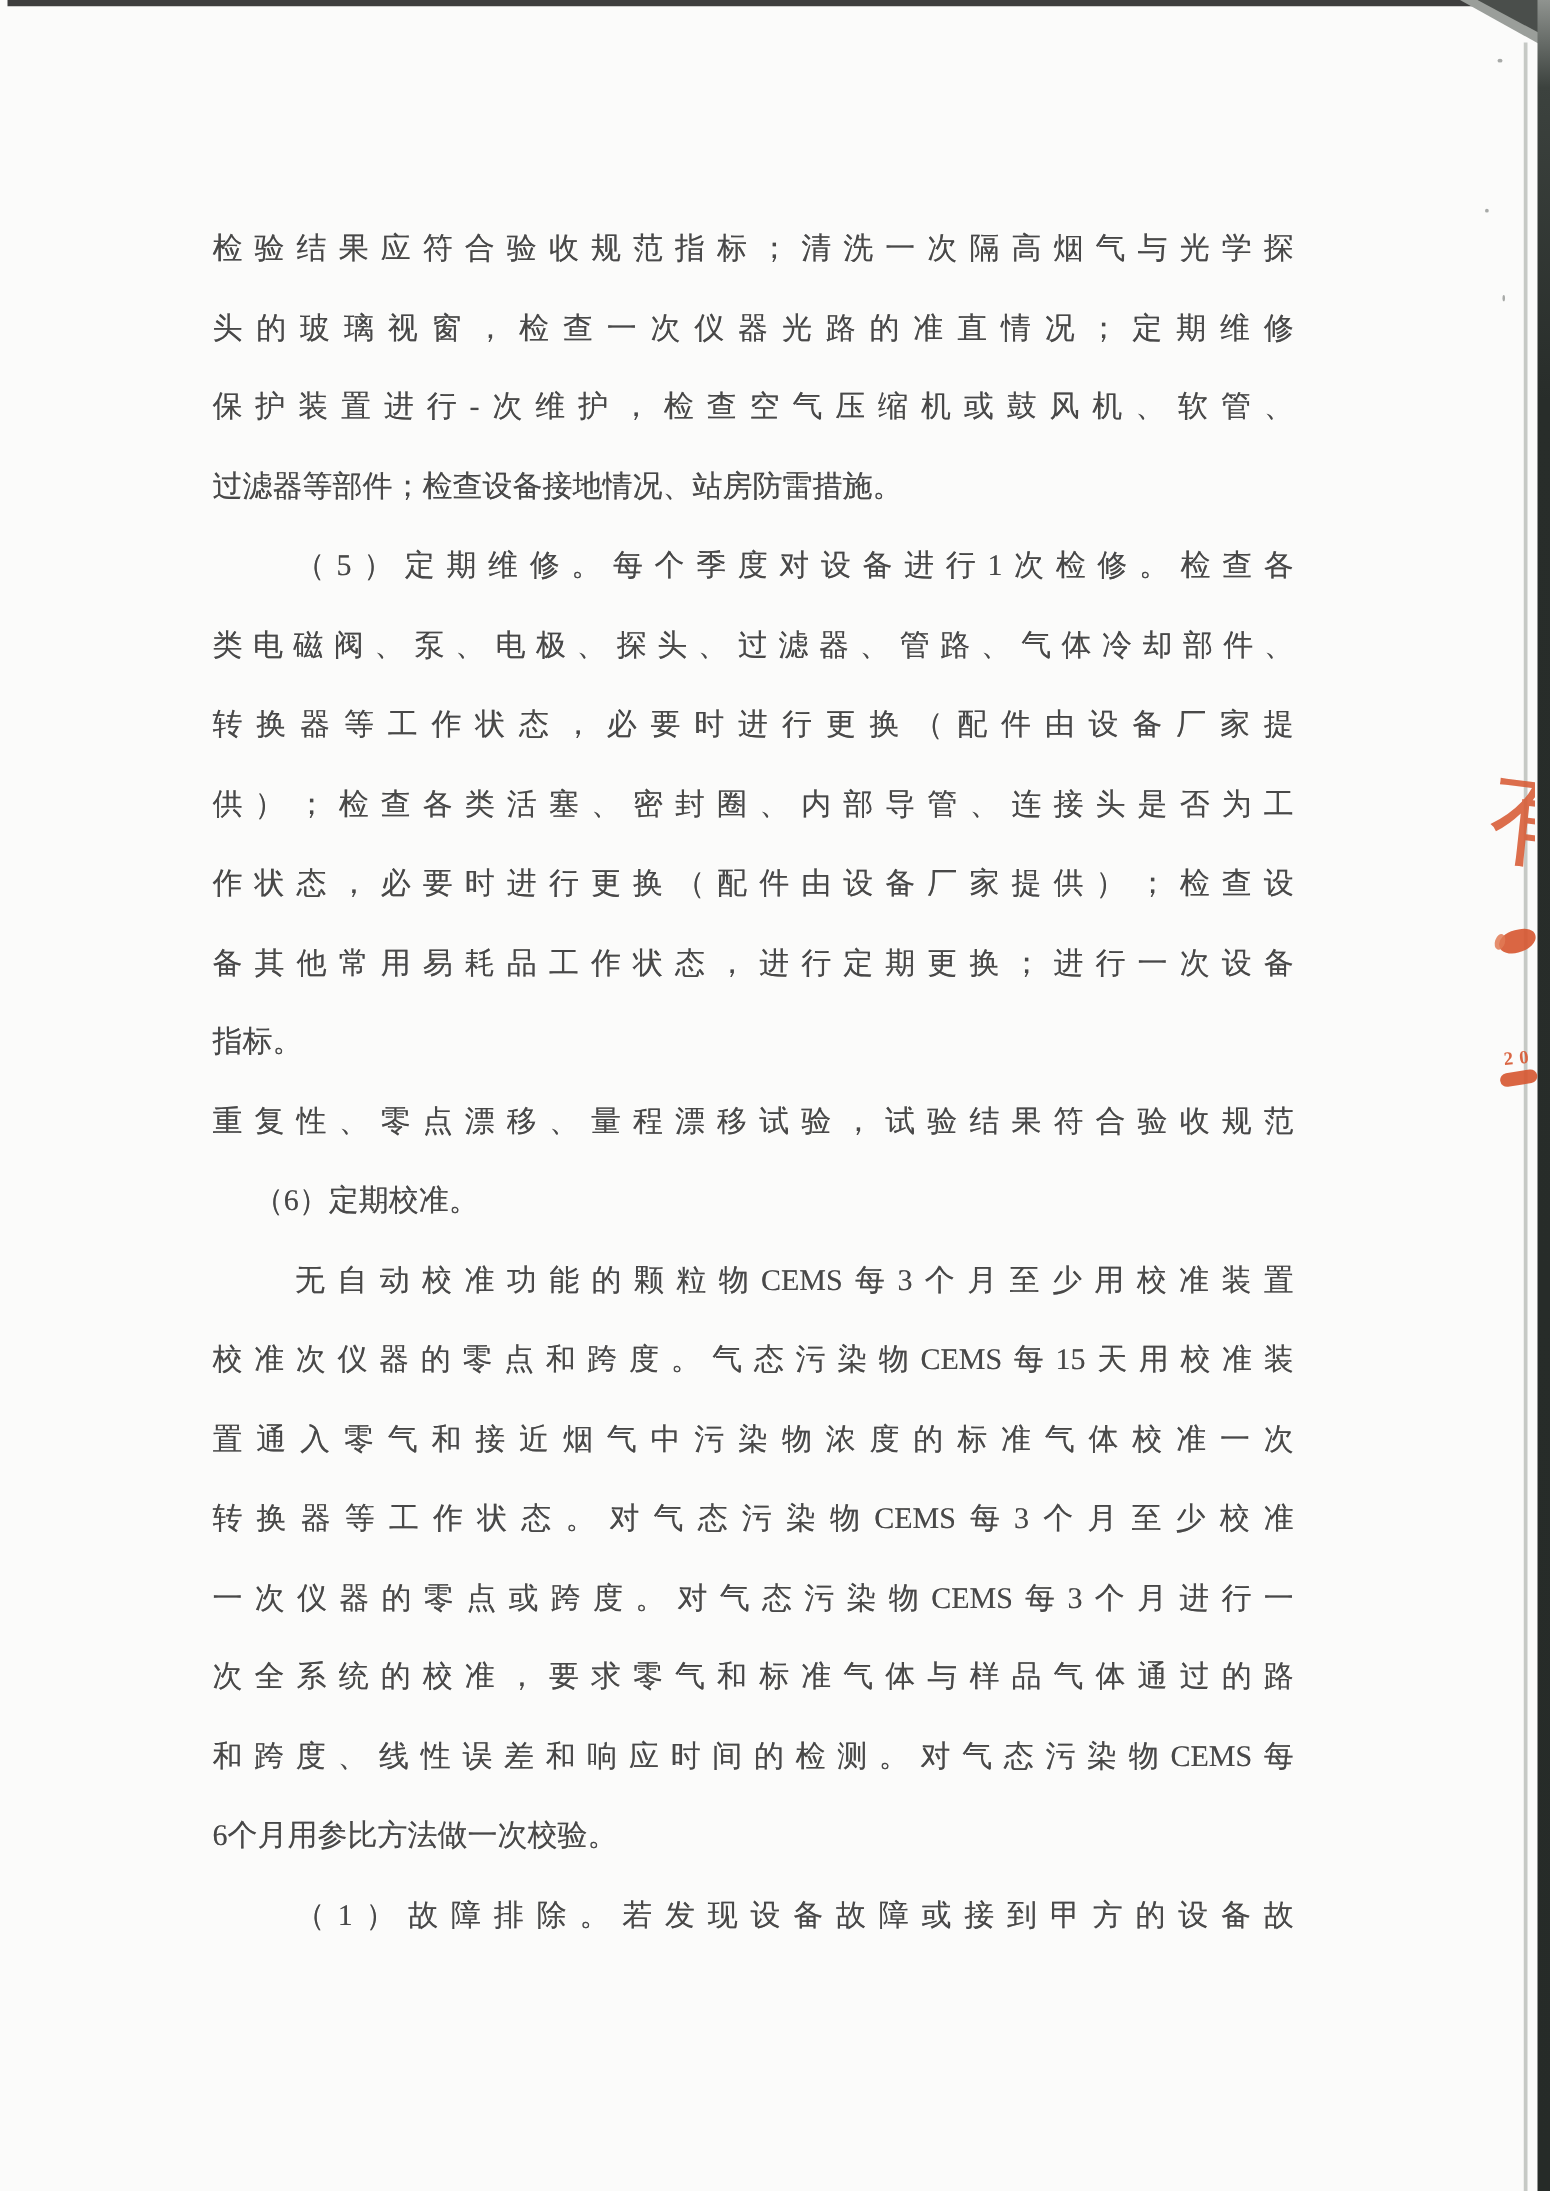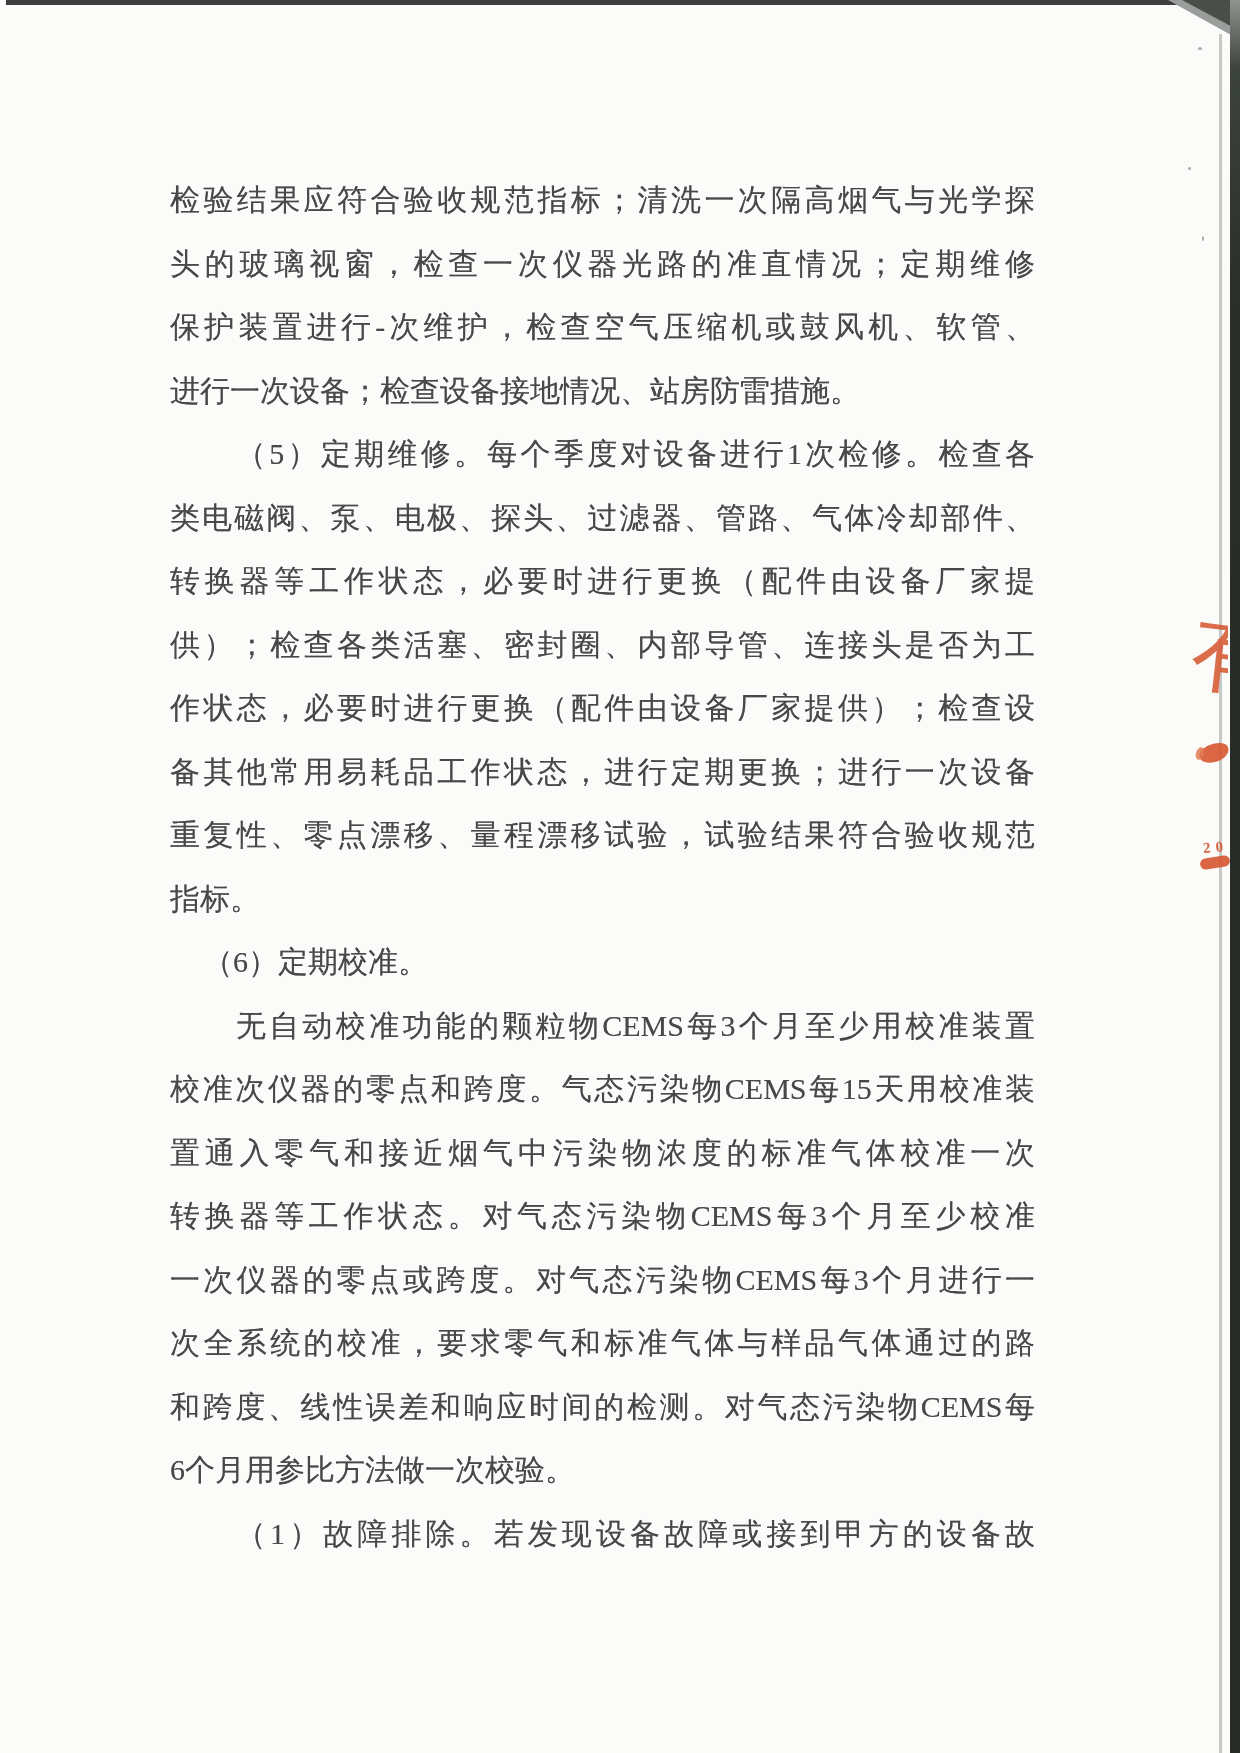--- a/index.html
+++ b/index.html
@@ -20,21 +20,21 @@
     background:linear-gradient(#8f938f 0px,#3c423e 70px,#282d2a 320px,#262b28 100%);}
   .edge-line{position:absolute;top:34px;bottom:0;left:1219px;width:3px;background:#c6c9c5;}
   .speck{position:absolute;background:#a8aaa8;border-radius:50%;}
   
   .textblock{
     position:absolute;left:170px;top:168px;width:865px;
     color:#484848;
     text-shadow:0 0 0.5px rgba(72,72,72,0.55);
   }
   .line{
-    height:63.5px;line-height:63.5px;font-size:30px;
+    height:63.5px;line-height:63.5px;font-size:24px;
     white-space:nowrap;overflow:visible;
   }
   .line.fill{
     white-space:normal;
     text-align:justify;
     text-align-last:justify;
     text-justify:inter-ideograph;
     overflow:hidden;
     height:63.5px;
   }
@@ -80,29 +80,29 @@
   </div>
   <div class="stamp-blob"></div>
   <div class="stamp-blob-tail"></div>
   <div class="stamp-digits">20</div>
   <div class="stamp-dash"></div>
 
   <div class="textblock">
       <div class="line fill">检验结果应符合验收规范指标；清洗一次隔高烟气与光学探</div>
       <div class="line fill">头的玻璃视窗，检查一次仪器光路的准直情况；定期维修</div>
       <div class="line fill">保护装置进行-次维护，检查空气压缩机或鼓风机、软管、</div>
-      <div class="line">进行一次设备；检查设备接地情况、站房防雷措施。</div>
+      <div class="line">过滤器等部件；检查设备接地情况、站房防雷措施。</div>
       <div class="line fill" style="padding-left: 66px;">（5）定期维修。每个季度对设备进行1次检修。检查各</div>
       <div class="line fill">类电磁阀、泵、电极、探头、过滤器、管路、气体冷却部件、</div>
       <div class="line fill">转换器等工作状态，必要时进行更换（配件由设备厂家提</div>
       <div class="line fill">供）；检查各类活塞、密封圈、内部导管、连接头是否为工</div>
       <div class="line fill">作状态，必要时进行更换（配件由设备厂家提供）；检查设</div>
       <div class="line fill">备其他常用易耗品工作状态，进行定期更换；进行一次设备</div>
+      <div class="line">指标。</div>
       <div class="line fill">重复性、零点漂移、量程漂移试验，试验结果符合验收规范</div>
-      <div class="line">指标。</div>
       <div class="line" style="padding-left: 33px;">（6）定期校准。</div>
       <div class="line fill" style="padding-left: 66px;">无自动校准功能的颗粒物CEMS每3个月至少用校准装置</div>
       <div class="line fill">校准次仪器的零点和跨度。气态污染物CEMS每15天用校准装</div>
       <div class="line fill">置通入零气和接近烟气中污染物浓度的标准气体校准一次</div>
       <div class="line fill">转换器等工作状态。对气态污染物CEMS每3个月至少校准</div>
       <div class="line fill">一次仪器的零点或跨度。对气态污染物CEMS每3个月进行一</div>
       <div class="line fill">次全系统的校准，要求零气和标准气体与样品气体通过的路</div>
       <div class="line fill">和跨度、线性误差和响应时间的检测。对气态污染物CEMS每</div>
       <div class="line">6个月用参比方法做一次校验。</div>
       <div class="line fill" style="padding-left: 66px;">（1）故障排除。若发现设备故障或接到甲方的设备故</div>

